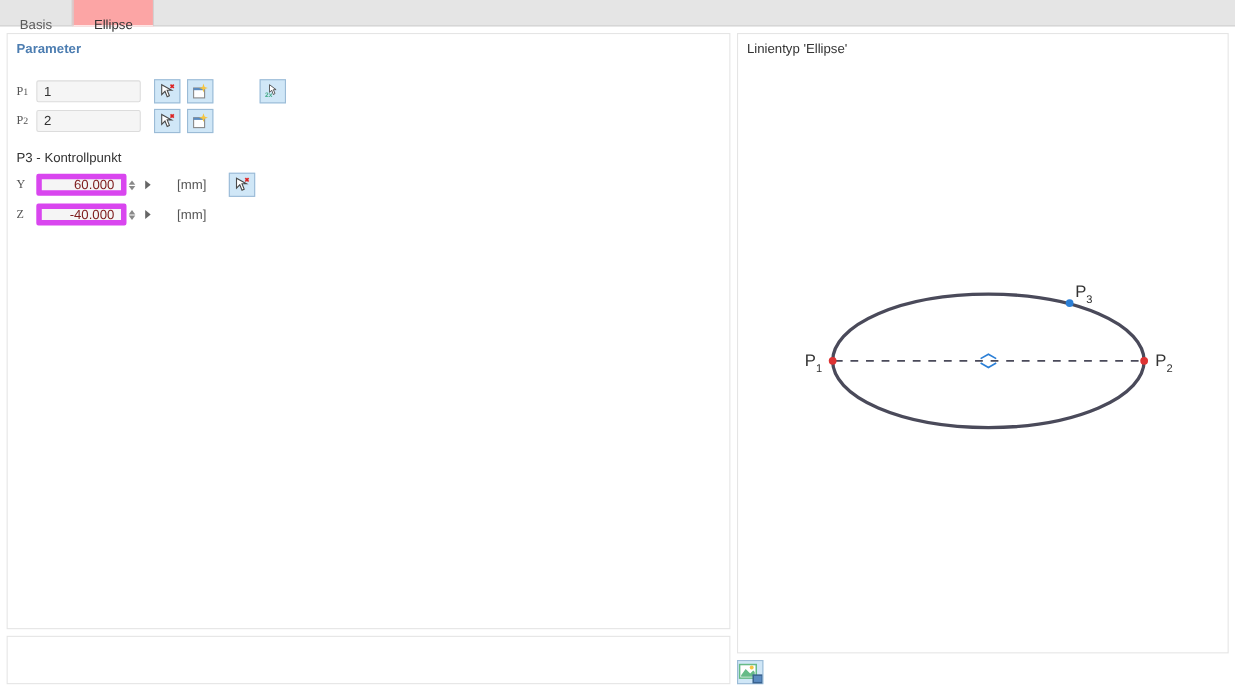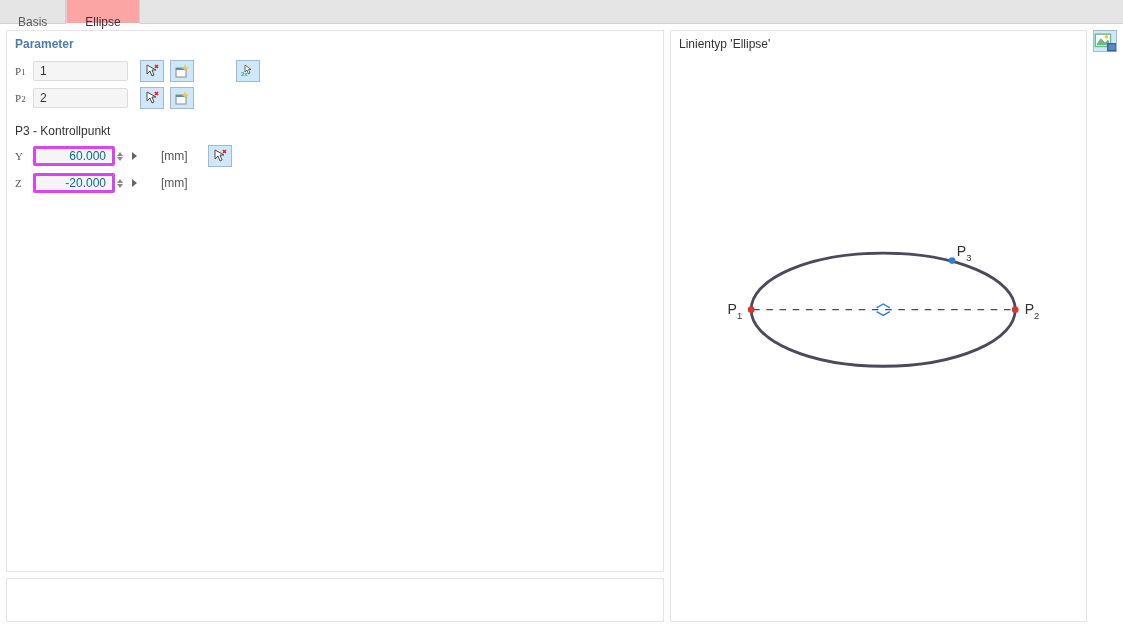--- a/index.html
+++ b/index.html
@@ -56,21 +56,21 @@
     background: #fff;
     flex: 1;
   }
   .panel.small {
     flex: 0 0 44px;
   }
   .panel-title {
     color: #4c7db1;
     font-weight: 600;
     font-size: 12px;
-    margin-bottom: 8px;
+    margin-bottom: 20px;
   }
   .sub-title {
     color: #333;
     margin: 6px 0 6px 0;
   }
   .row {
     display: flex;
     align-items: center;
     height: 24px;
     margin-bottom: 3px;
@@ -79,27 +79,27 @@
     width: 18px;
     color: #555;
     font-size: 11px;
     font-family: Liberation Serif, serif;
   }
   .lbl .sub { font-size: 9px; }
   .num-input {
     width: 82px;
     height: 20px;
     background: #f5f5f5;
-    border: 3px solid #d946ef;
+    border: 5px solid #d946ef;
     border-radius: 2px;
     padding: 0 6px;
     display: flex;
     align-items: center;
     justify-content: flex-end;
-    color: #0369a1;
+    color: #7f1d1d;
   }
   .text-input {
     width: 95px;
     height: 20px;
     background: #f5f5f5;
     border: 1px solid #dcdcdc;
     border-radius: 2px;
     padding: 0 6px;
     display: flex;
     align-items: center;
@@ -146,21 +146,21 @@
     align-items: center;
     justify-content: center;
     cursor: pointer;
     position: relative;
   }
   .icon-btn.first { margin-left: 12px; }
   .icon-btn svg { width: 16px; height: 16px; display:block; }
   .gap { width: 36px; }
   .right-col {
     flex: 1;
-    display: flex; 
+    display: flex; flex-direction: column;
     gap: 6px;
   }
   .preview-panel {
     border: 1px solid #e5e5e5;
     background: #fff;
     flex: 1;
     padding: 6px 8px;
     position: relative;
   }
   .preview-title {
@@ -259,21 +259,21 @@
           <svg viewBox="0 0 16 16">
               <path d="M3 2 L3 11 L6 8 L8 13 L10 12 L8 7 L12 7 Z" fill="#fff" stroke="#4a4a4a" stroke-width="1"></path>
               <line x1="11" y1="2" x2="14" y2="5" stroke="#d22" stroke-width="1.5"></line>
               <line x1="14" y1="2" x2="11" y2="5" stroke="#d22" stroke-width="1.5"></line>
             </svg>
         </div>
       </div>
 
       <div class="row">
         <div class="lbl">Z</div>
-        <div class="num-input">-20.000</div>
+        <div class="num-input">-40.000</div>
         <div class="spinner">
             <div class="tri up"></div>
             <div class="tri dn"></div>
           </div>
         <div class="arrow-btn">
             <div class="tri"></div>
           </div>
         <div class="unit">[mm]</div>
       </div>
     </div>

